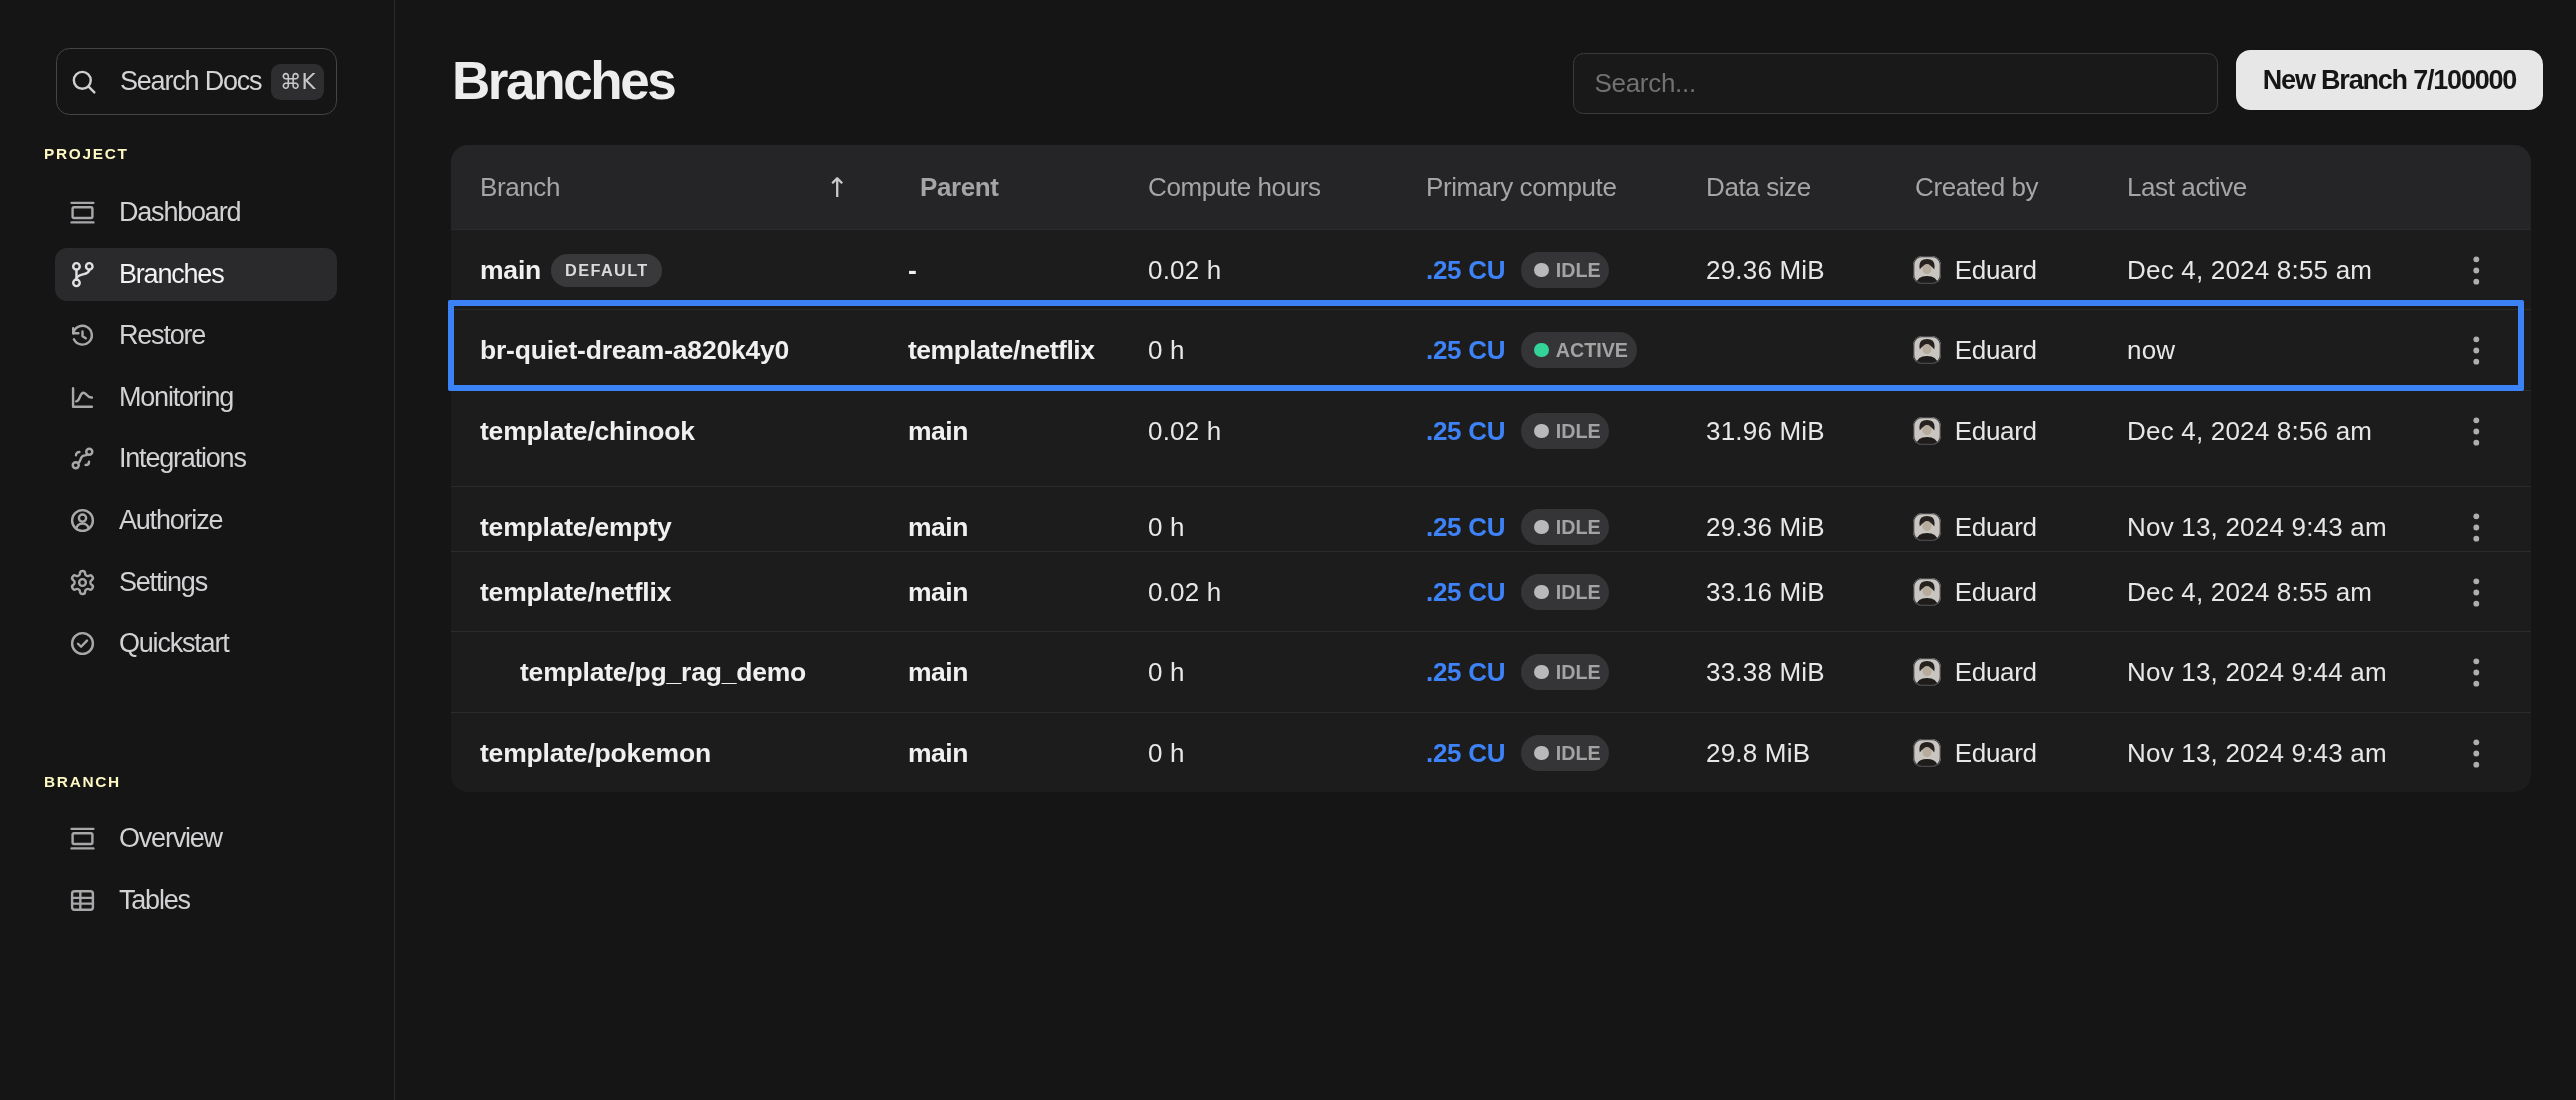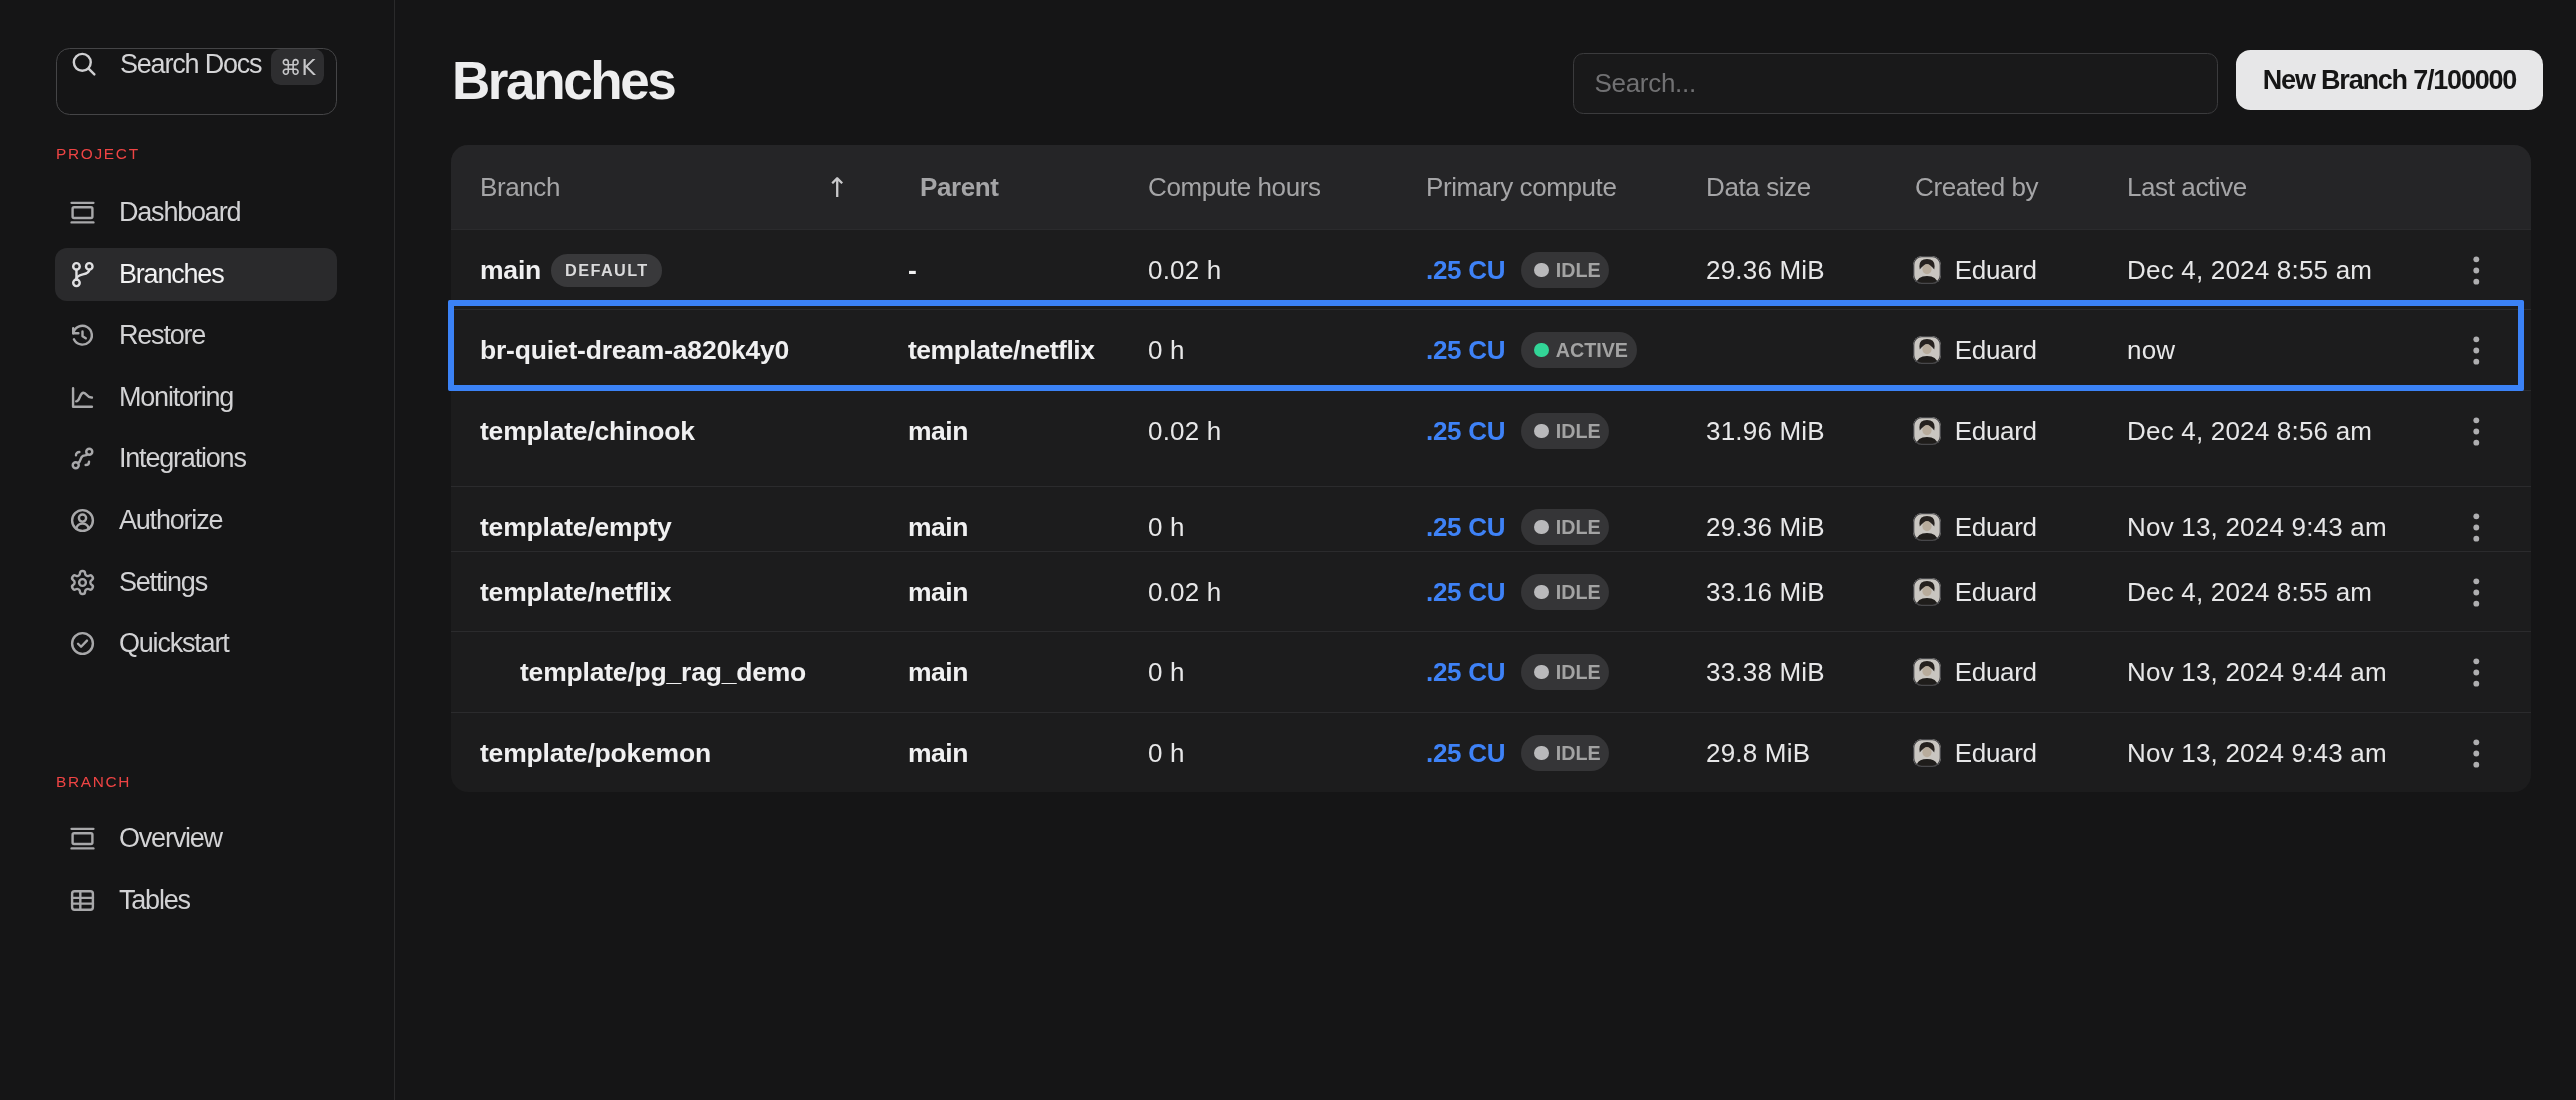--- a/index.html
+++ b/index.html
@@ -10,34 +10,34 @@
     color:#e8e8e9; -webkit-font-smoothing:antialiased;
   }
   
   .sidebar {
     position:absolute; left:0; top:0; width:395px; height:1101px;
     border-right:1.7px solid #2a2a2b; background:#151516;
   }
   .search-docs {
     position:absolute; left:56px; top:48px; width:281px; height:67px;
     border:1.7px solid #454547; border-radius:13.7px; background:transparent;
-    display:flex; align-items:flex-start; padding:0 12px; cursor:pointer;
+    display:flex; align-items:center; padding:0 12px; cursor:pointer;
   }
   .search-docs .label {
     font-size:27px; color:#d4d4d6; margin-left:22px; letter-spacing:-1.2px;
     flex:1; white-space:nowrap;
   }
   .kbd {
     background:#2e2e30; border-radius:9.4px; height:36px; padding:0 8.6px;
     display:flex; align-items:center; font-size:21.4px; color:#c7c7c9;
     font-family:"DejaVu Sans","Liberation Sans",sans-serif; letter-spacing:0px;
   }
   .section-label {
-    position:absolute; left:56px; font-size:15.4px; font-weight:400;
-    letter-spacing:1.7px; color:#ef4444;
+    position:absolute; left:44px; font-size:15.4px; font-weight:700;
+    letter-spacing:1.7px; color:#fef9c3;
   }
   .nav { position:absolute; left:55px; width:282px; }
   .nav-item {
     height:53px; margin-bottom:8.6px; border-radius:12px; display:flex;
     align-items:center; padding-left:13px; cursor:pointer; color:#d2d2d4;
   }
   .nav-item.selected { background:#2a2a2c; color:#f2f2f3; }
   .nav-item .nicon { width:29px; height:29px; flex:0 0 29px; display:flex; align-items:center; justify-content:center; }
   .nav-item .nicon svg { width:29px; height:29px; stroke:#a8a8aa; }
   .nav-item.selected .nicon svg { stroke:#e0e0e2; }

